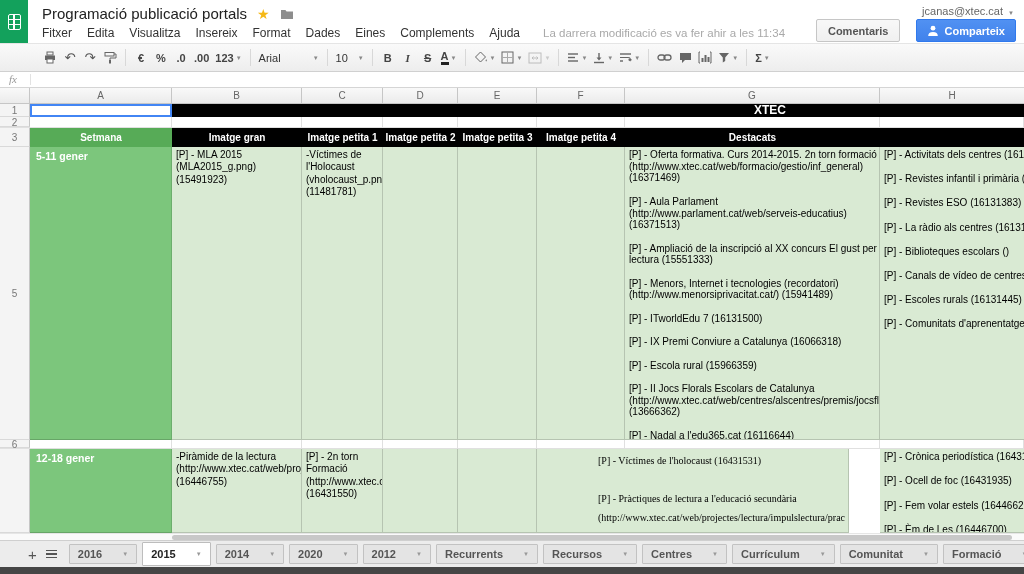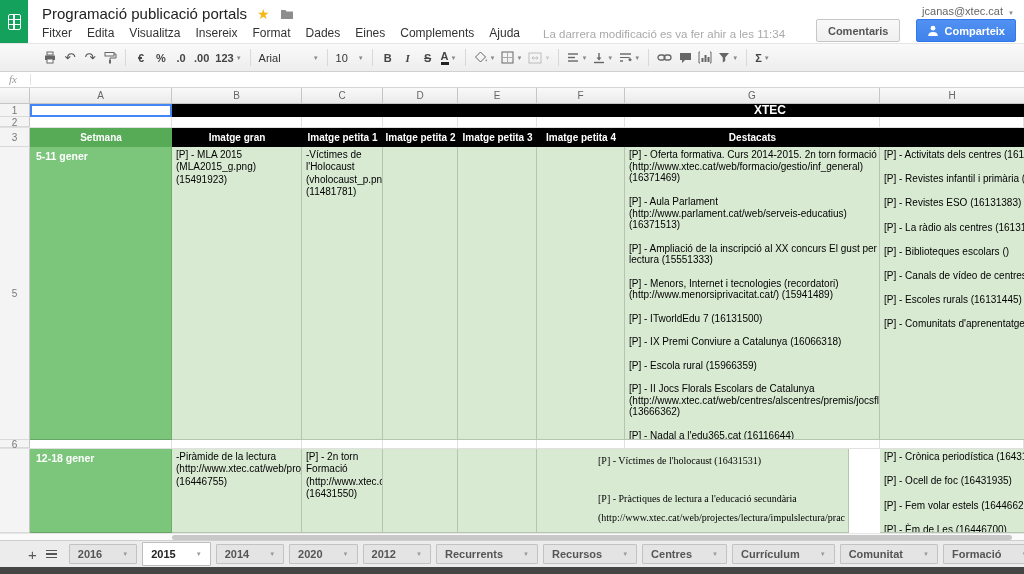--- a/index.html
+++ b/index.html
@@ -8,21 +8,21 @@
 
   
   .apphead { position:absolute; left:0; top:0; width:1024px; height:43px; background:#fff;padding-left:40px; }
   .logo { position:absolute; left:0; top:0; width:28px; height:43px; background:#13a15c; display:flex; align-items:center; justify-content:center; }
   .logo-glyph { width:13px; height:16px; border:1.6px solid #fff; border-radius:2px; position:relative; }
   .logo-glyph:before { content:""; position:absolute; left:0; right:0; top:4px; height:1.6px; background:#fff; box-shadow:0 5px 0 #fff; }
   .logo-glyph:after { content:""; position:absolute; top:0; bottom:0; left:4.5px; width:1.6px; background:#fff; }
   .titlerow { position:absolute; left:42px; top:5px; display:flex; align-items:center; gap:10px; }
   .doc-title { font-size:15px; color:#222; }
   .star { color:#f5b817; font-size:14px; line-height:14px; }
-  .menurow { position:absolute; left:42px; top:26px; display:flex; align-items:flex-end; gap:15px; font-size:12px; color:#333; }
+  .menurow { position:absolute; left:42px; top:26px; display:flex; align-items:center; gap:15px; font-size:12px; color:#333; }
   .menurow .menu-item { cursor:default; }
   .lastmod { color:#a9a9a9; font-size:11.5px; margin-left:8px; }
   .account { position:absolute; right:10px; top:5px; font-size:11px; color:#666; }
   .hdr-buttons { position:absolute; right:8px; top:19px; display:flex; gap:16px; }
   .btn-comments { height:23px; padding:0 11px; font-size:11px; font-weight:bold; color:#555;
       background:linear-gradient(#f8f8f8,#f0f0f0); border:1px solid #c6c6c6; border-radius:2px;
       display:flex; align-items:center; }
   .btn-share { height:23px; padding:0 10px; font-size:11px; font-weight:bold; color:#fff;
       background:linear-gradient(#5191f2,#4082ec); border:1px solid #3079ed; border-radius:2px;
       display:flex; align-items:center; gap:5px; }

